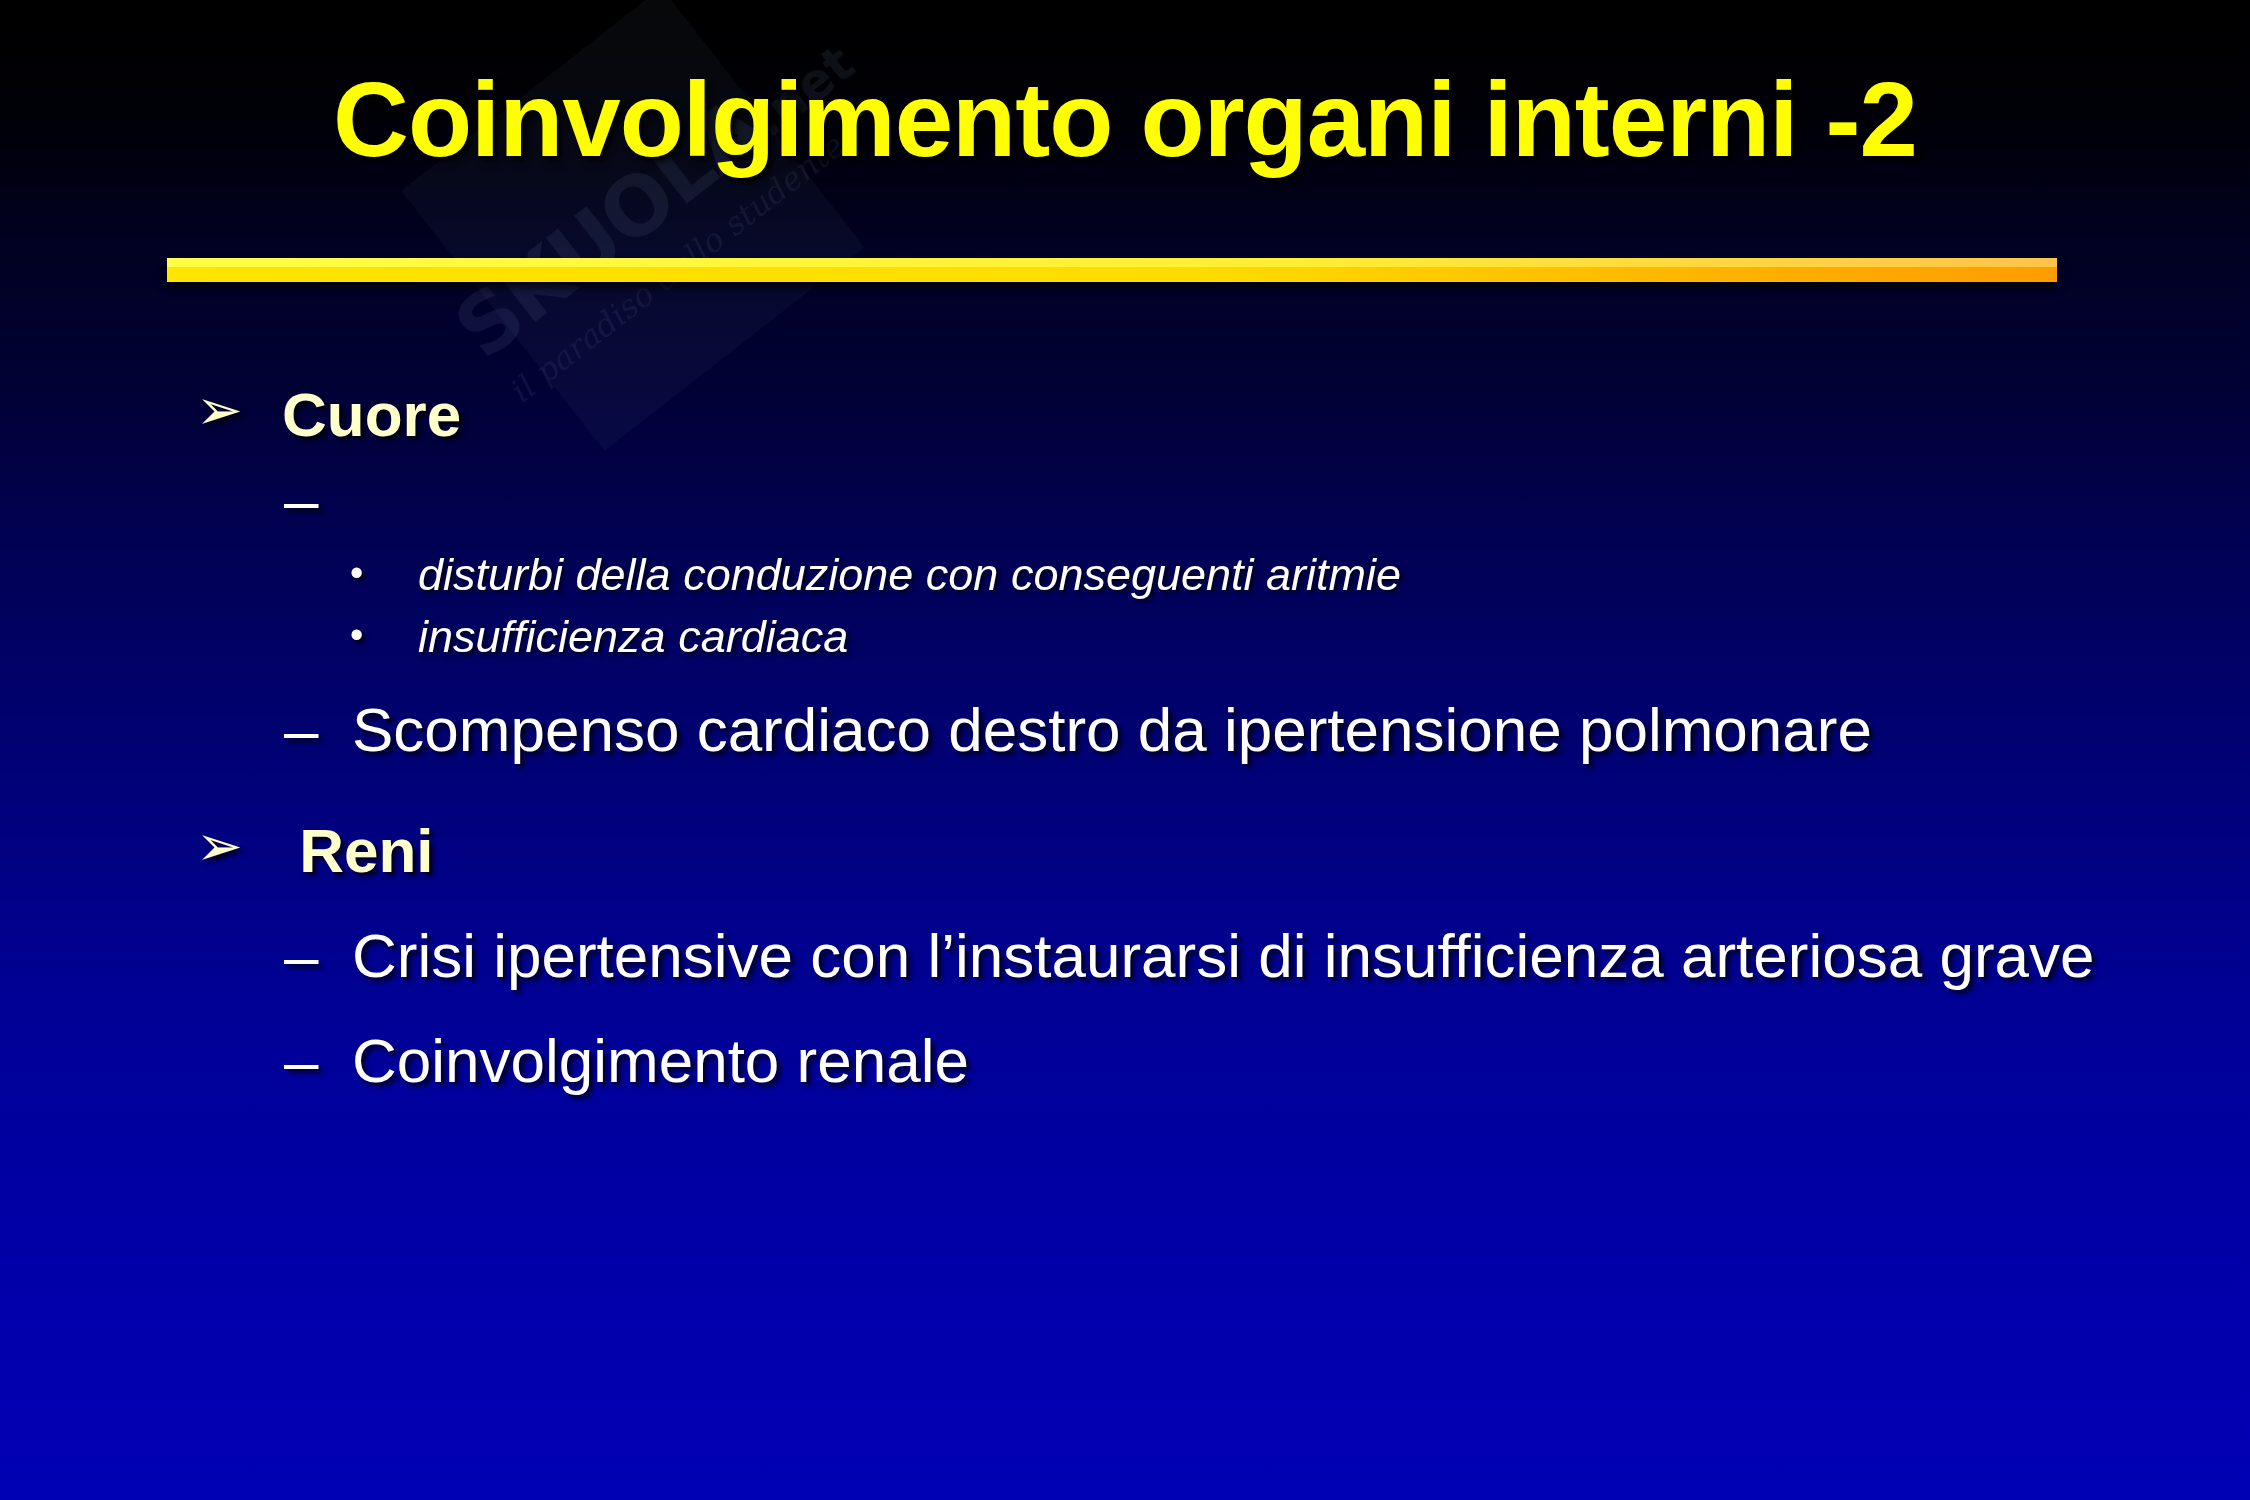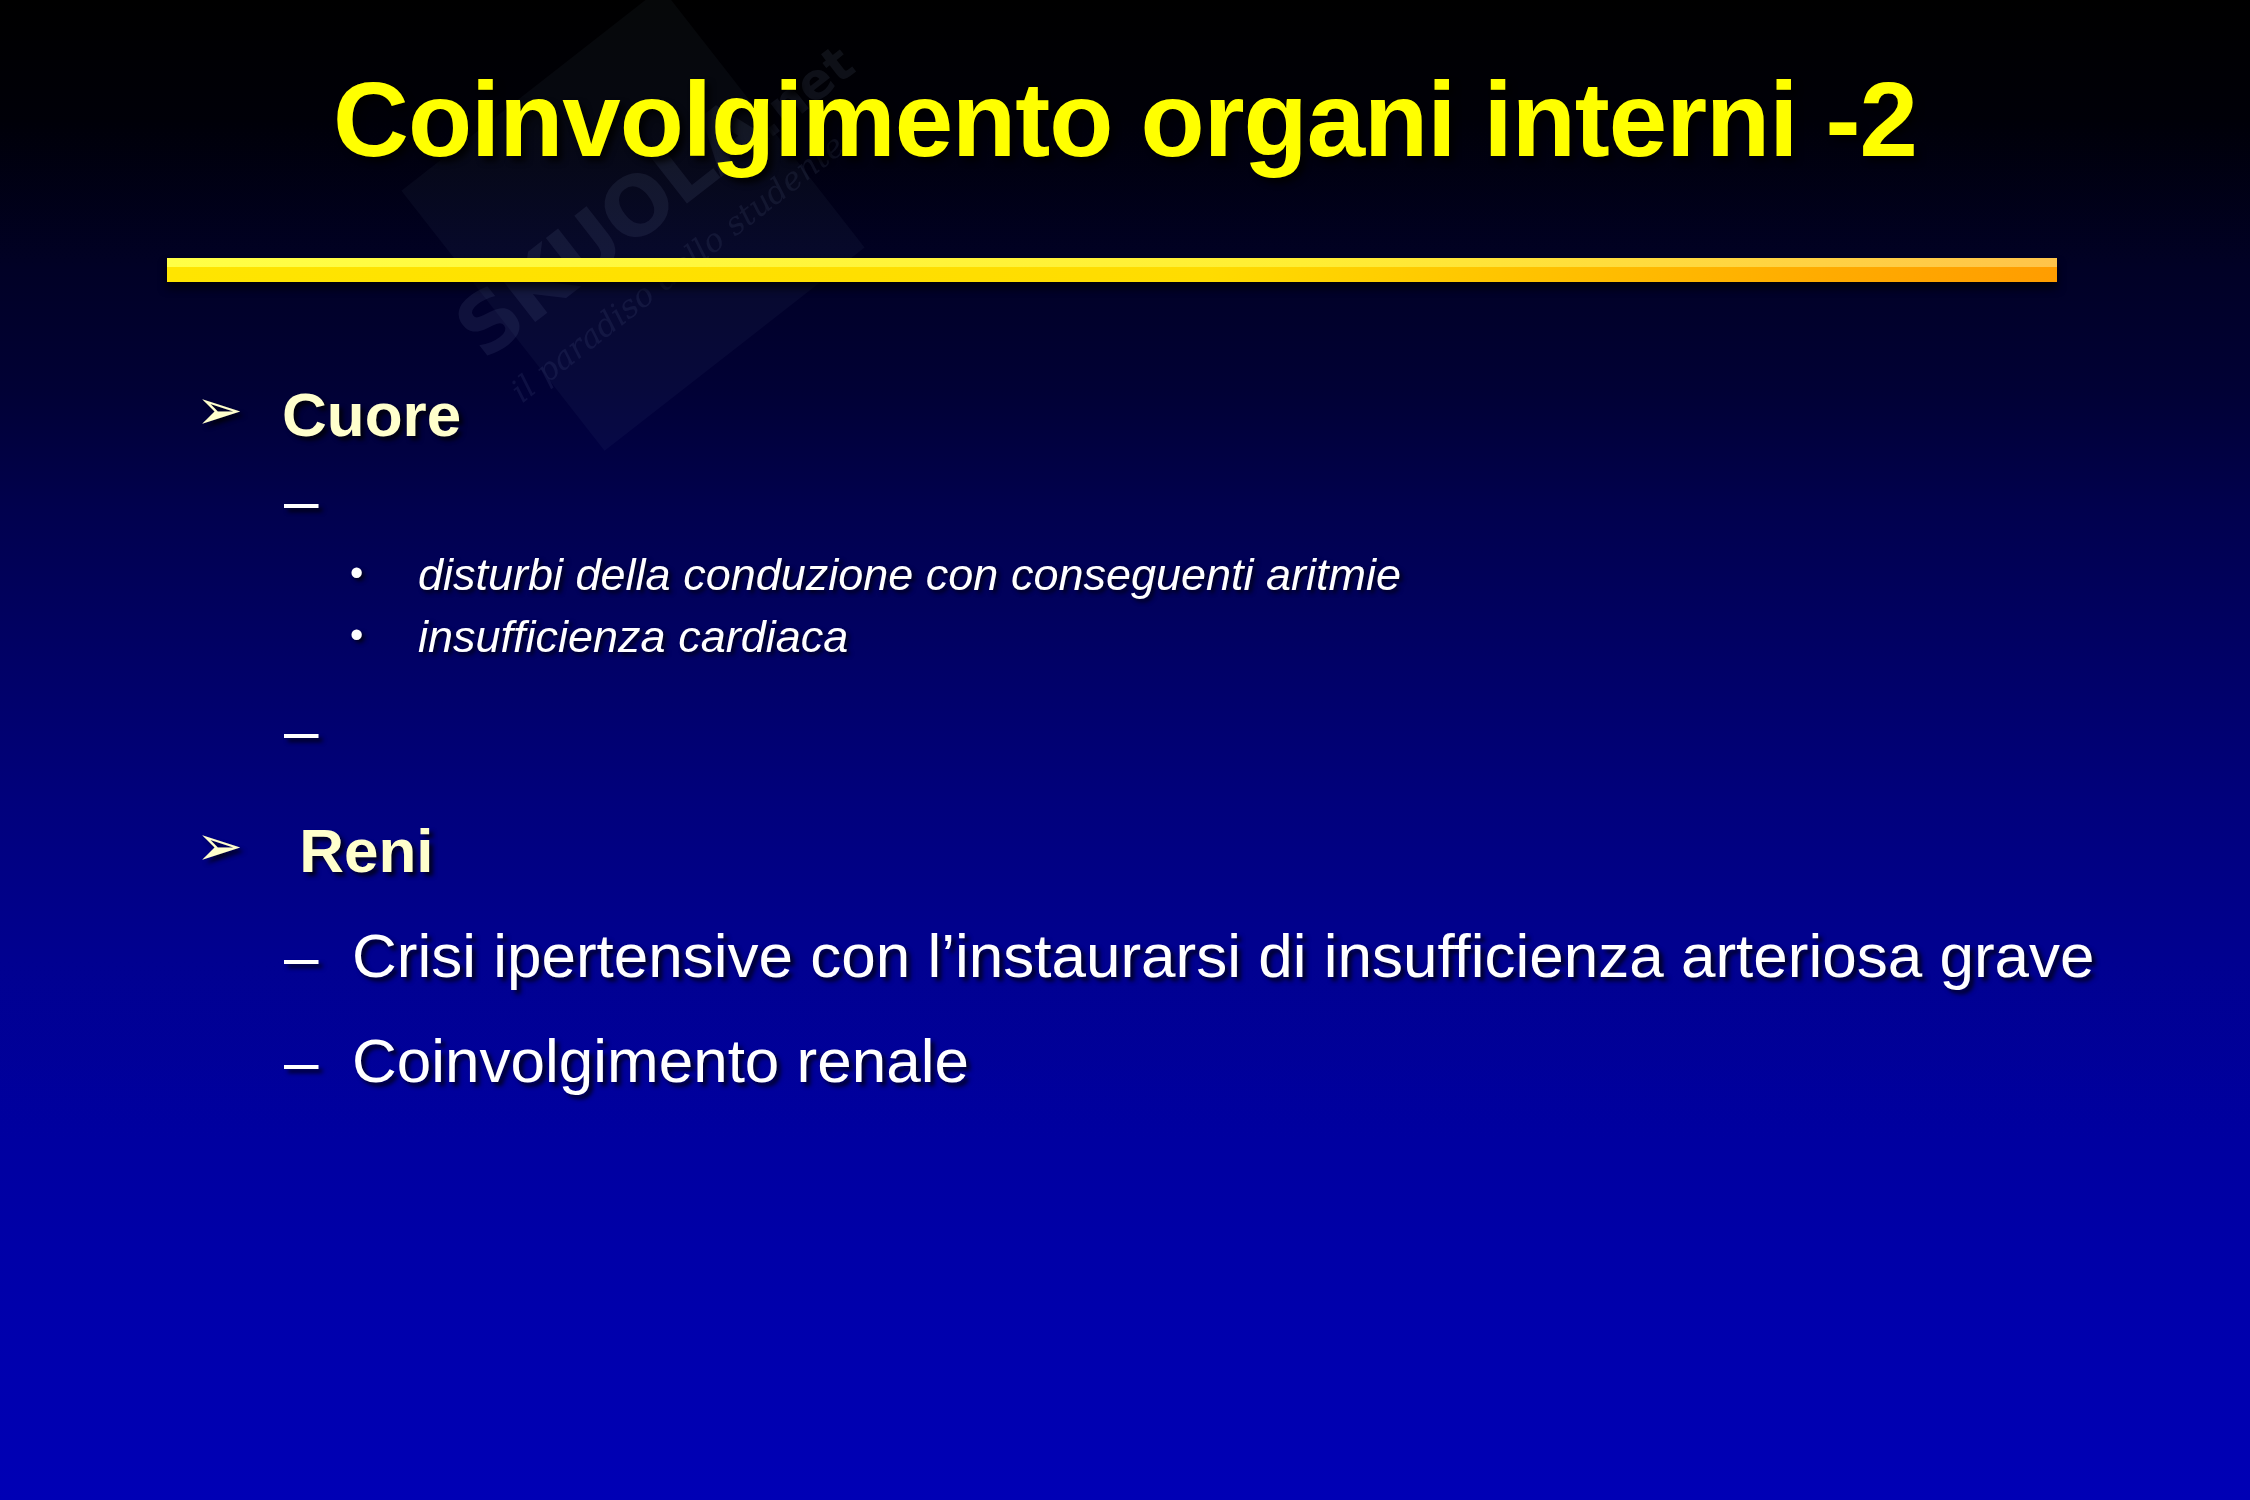--- a/index.html
+++ b/index.html
@@ -218,20 +218,21 @@
 
     <div class="row lvl3">
       <span class="bullet">•</span>
       <span class="txt">insufficienza cardiaca</span>
     </div>
 
     <div class="gap-md"></div>
 
     <div class="row lvl2">
       <span class="bullet">–</span>
+      <span class="txt">Scompenso cardiaco destro da ipertensione polmonare</span>
     </div>
 
     <div class="gap-lg"></div>
 
     <div class="row lvl1">
       <span class="bullet">➢</span>
       <span class="txt"> Reni</span>
     </div>
 
     <div class="gap-md"></div>

